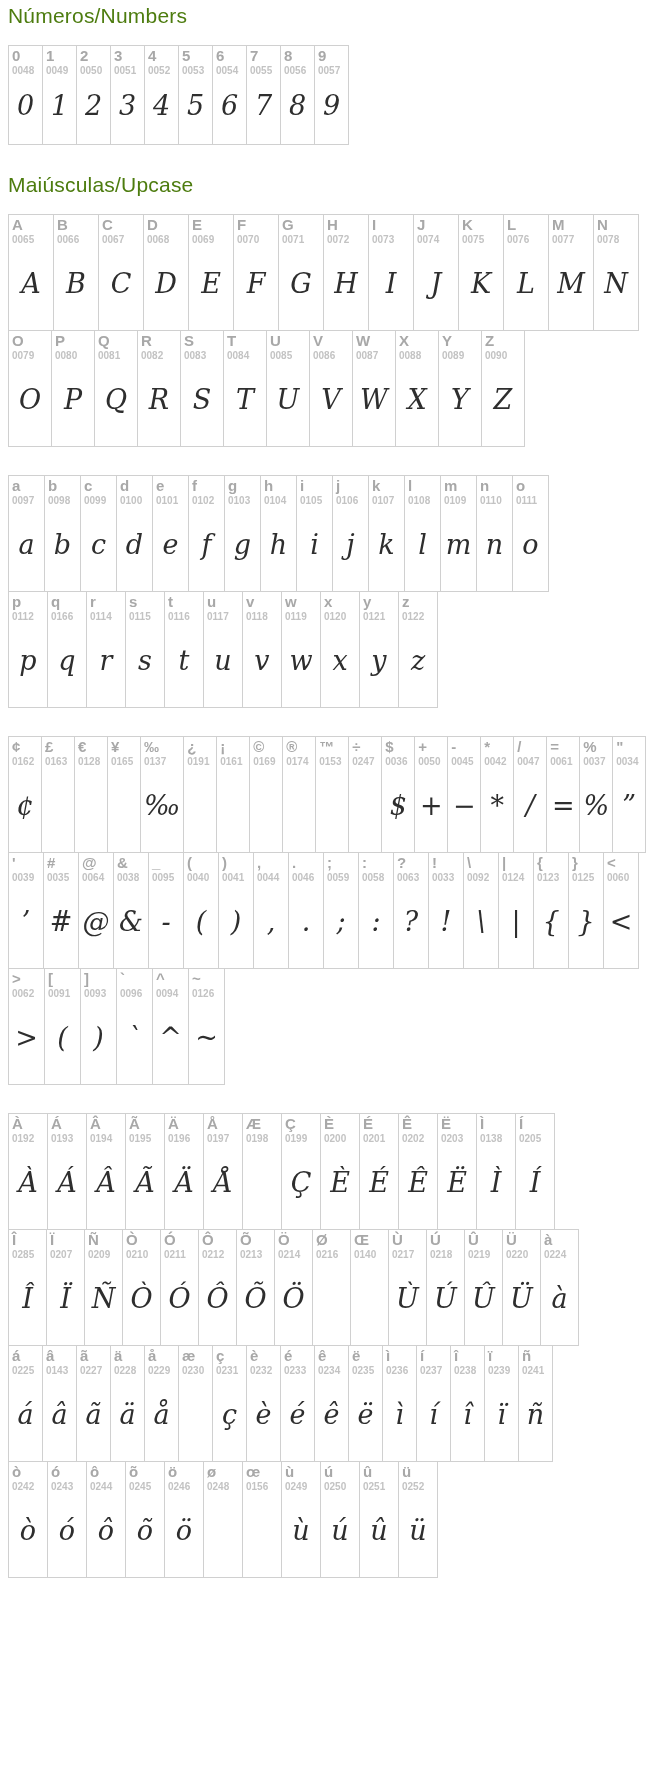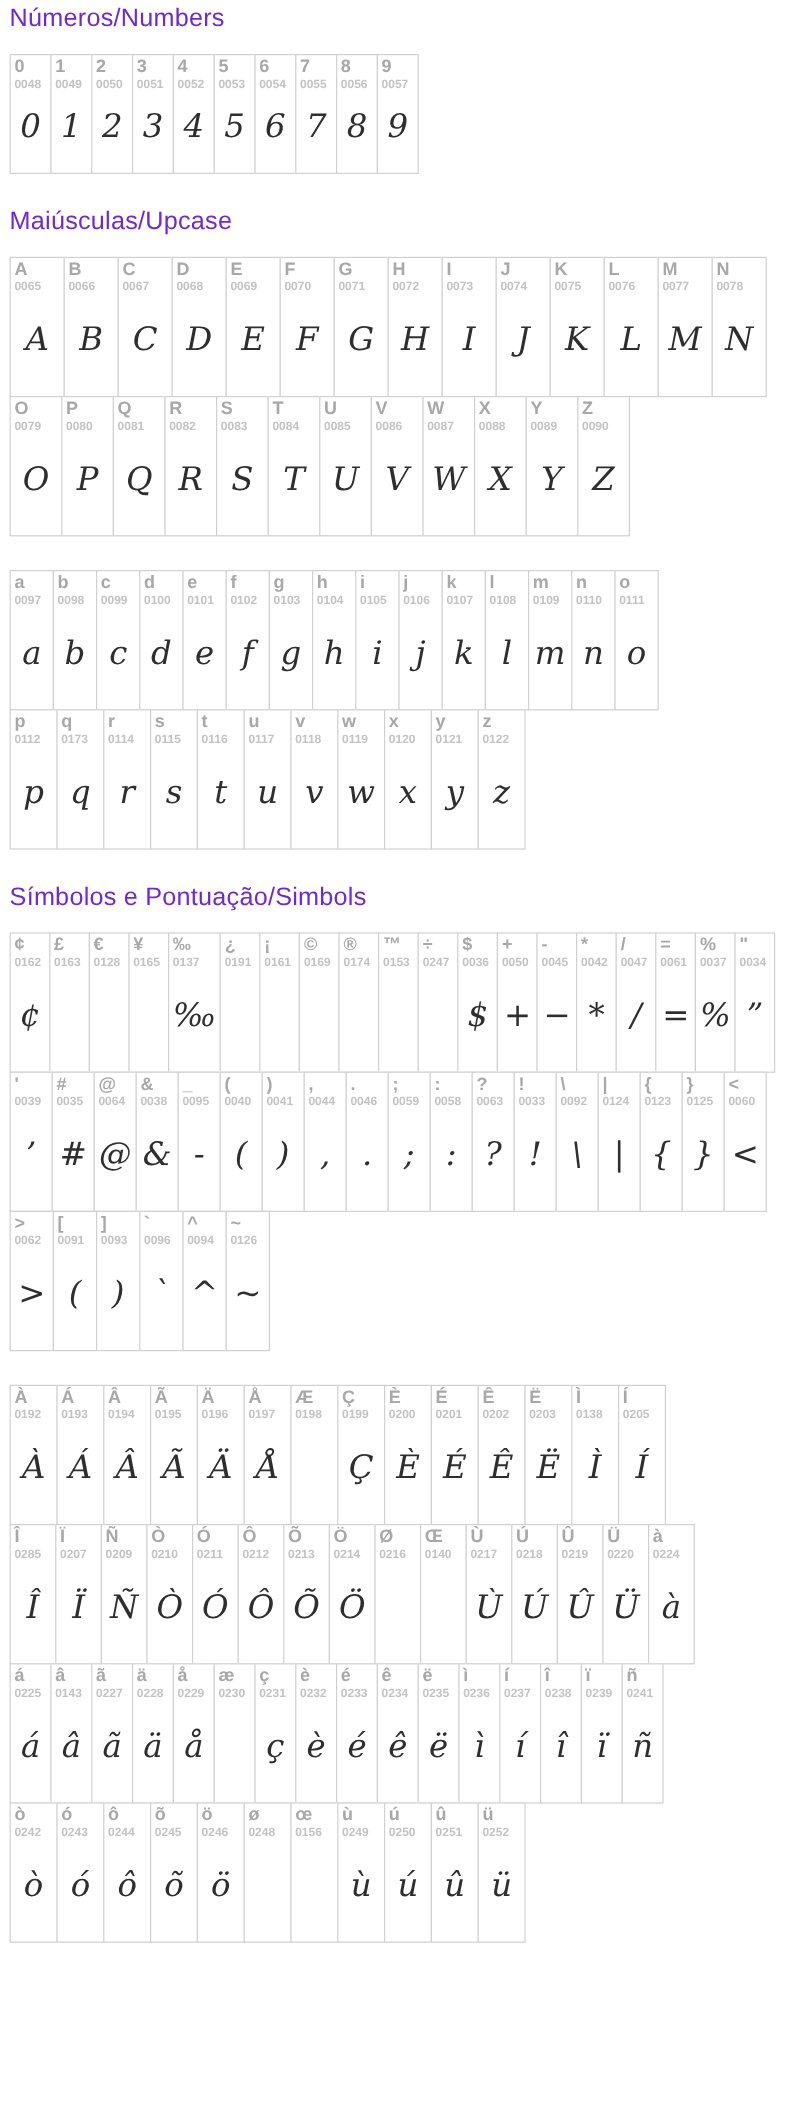--- a/index.html
+++ b/index.html
@@ -13,21 +13,21 @@
     box-sizing: border-box;
     padding: 4px 0 2px 8px;
     background: #ffffff;
     overflow: hidden;
   }
   .sec { margin: 0; }
   .sec + .sec { margin-top: 28px; }
   .sec-title {
     font-size: 21px;
     font-weight: 400;
-    color: #6d28d9;
+    color: #4d7c0f;
     margin: 0 0 17px 0;
     letter-spacing: 0.2px;
   }
   .rows { display: block; }
   .row {
     display: flex;
     align-items: stretch;
   }
   .row + .row { margin-top: -1px; }
   .cell {
@@ -353,21 +353,21 @@
           </div>
         </div>
         <div class="row" style="--cw: 40px; --rh: 117px;">
           <div class="cell">
             <span class="ref">p</span>
             <span class="code">0112</span>
             <span class="glyph">p</span>
           </div>
           <div class="cell">
             <span class="ref">q</span>
-            <span class="code">0173</span>
+            <span class="code">0166</span>
             <span class="glyph">q</span>
           </div>
           <div class="cell">
             <span class="ref">r</span>
             <span class="code">0114</span>
             <span class="glyph">r</span>
           </div>
           <div class="cell">
             <span class="ref">s</span>
             <span class="code">0115</span>
@@ -406,21 +406,20 @@
           <div class="cell">
             <span class="ref">z</span>
             <span class="code">0122</span>
             <span class="glyph">z</span>
           </div>
         </div>
       </div>
   </section>
 
   <section class="sec">
-    <h2 class="sec-title">Símbolos e Pontuação/Simbols</h2>
     <div class="rows">
         <div class="row" style="--cw: 34px; --rh: 117px;">
           <div class="cell">
             <span class="ref">¢</span>
             <span class="code">0162</span>
             <span class="glyph">¢</span>
           </div>
           <div class="cell">
             <span class="ref">£</span>
             <span class="code">0163</span>

